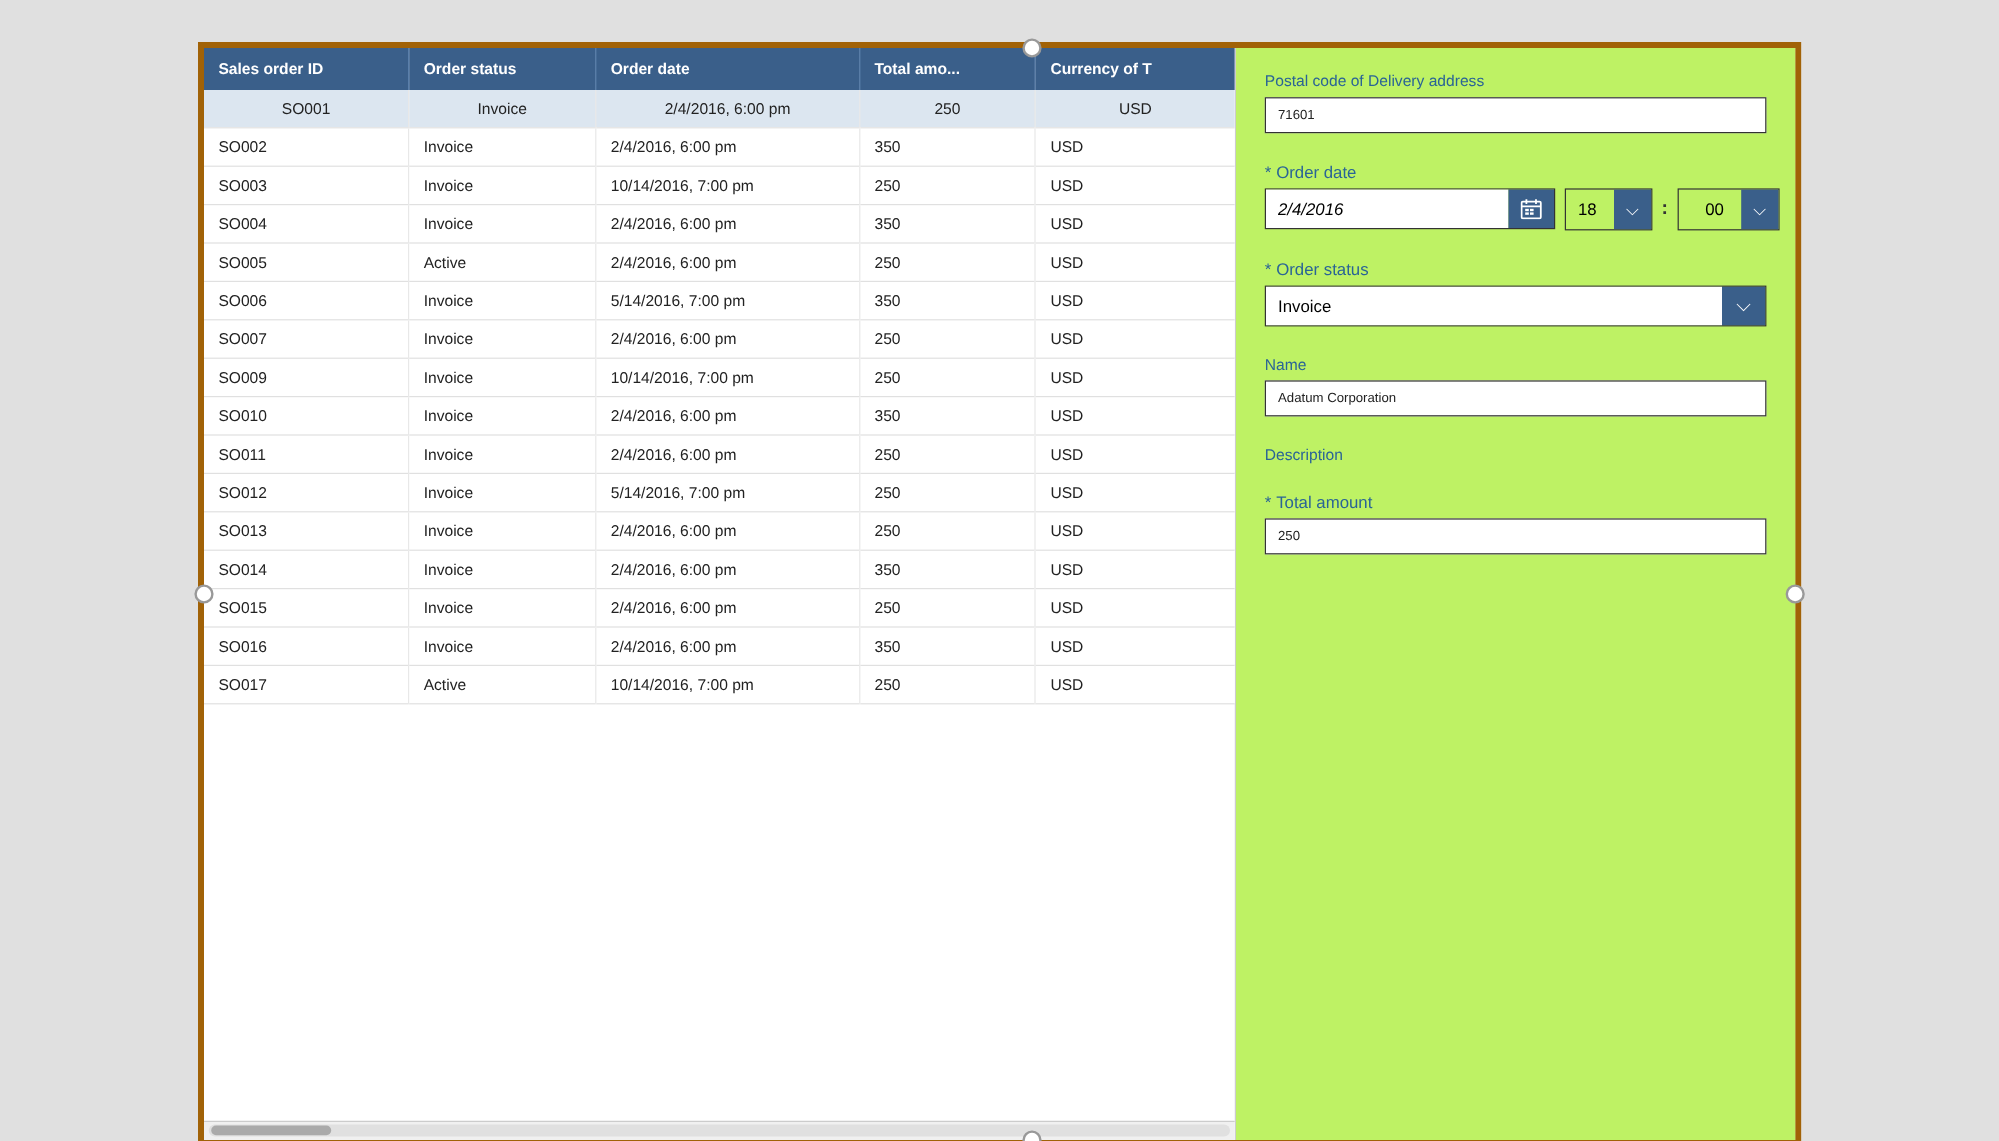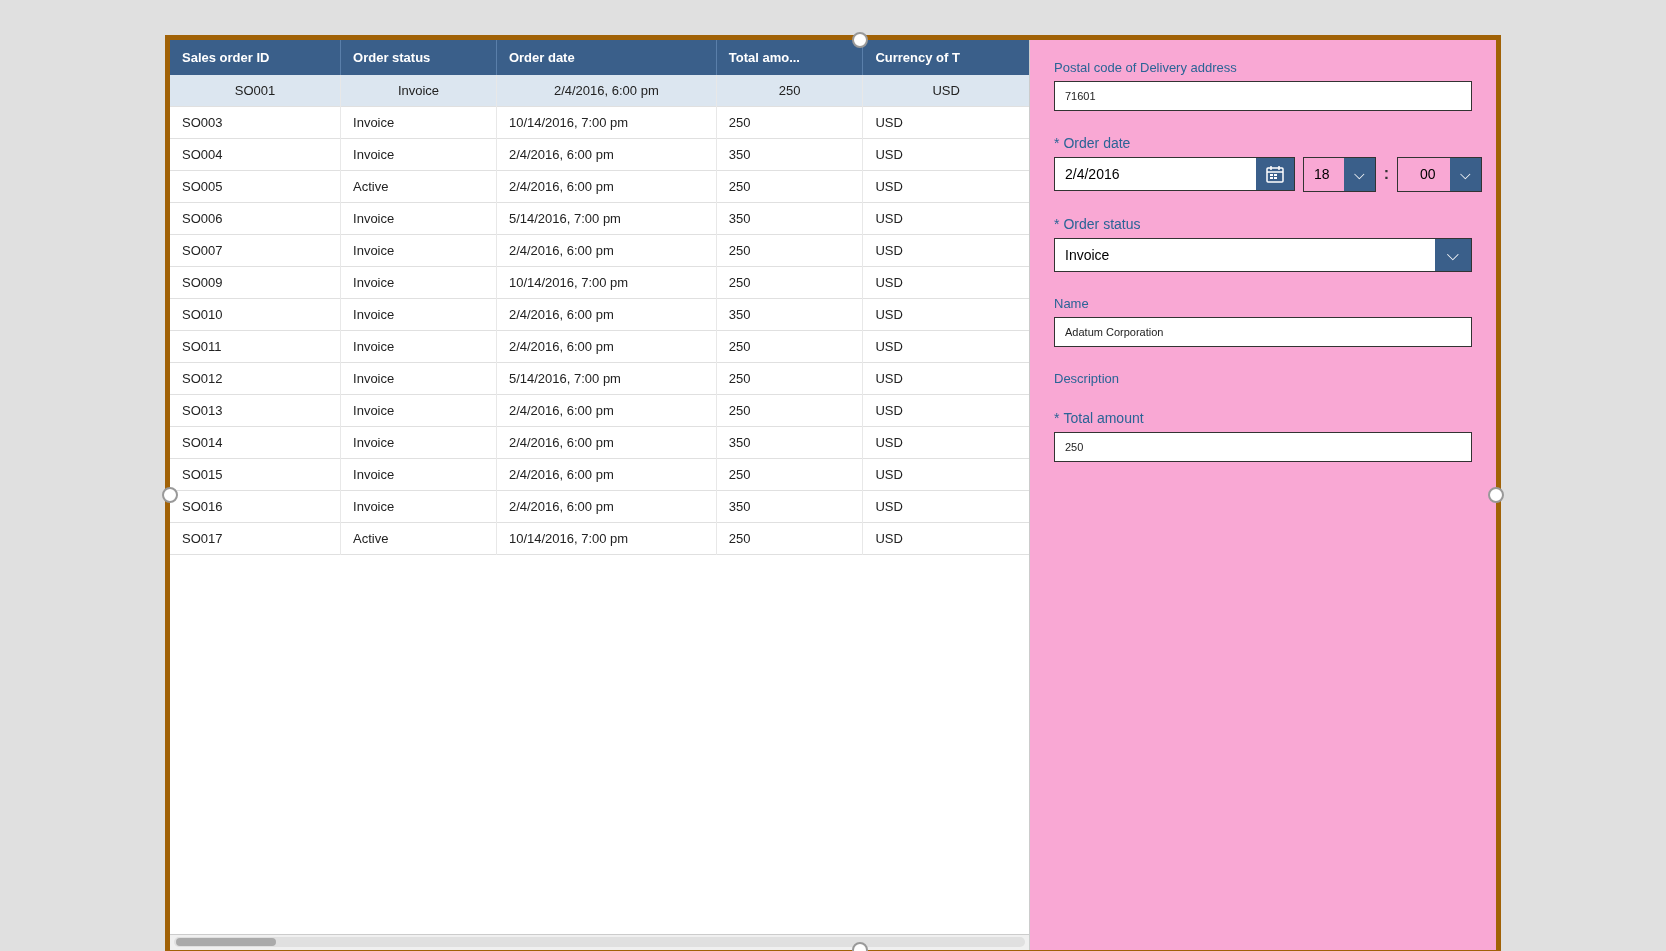--- a/index.html
+++ b/index.html
@@ -137,21 +137,21 @@
       background: #aaa;
       border-radius: 4px;
     }
 
     
     .form-panel {
       flex: 1;
       padding: 20px 24px;
       overflow-y: auto;
       position: relative;
-      background: #f9a8d4;
+      background: #bef264;
     }
 
     .form-panel::-webkit-scrollbar {
       width: 14px;
     }
     .form-panel::-webkit-scrollbar-track {
       background: #f0f0f0;
     }
     .form-panel::-webkit-scrollbar-thumb {
       background: #aaa;
@@ -195,20 +195,21 @@
       display: flex;
       border: 1px solid #333;
     }
 
     .date-input-wrapper input {
       flex: 1;
       border: none;
       padding: 8px 10px;
       font-size: 14px;
       outline: none;
+      font-style: italic;
     }
 
     .calendar-btn {
       background: #3a5f8a;
       border: none;
       padding: 0 10px;
       cursor: pointer;
       color: #fff;
       font-size: 16px;
       display: flex;
@@ -346,20 +347,27 @@
             <th>Total amo...</th>
             <th>Currency of T</th>
           </tr>
         </thead>
         <tbody id="table-body">
         <tr style="background: rgb(220, 230, 240);">
               <td>SO001</td>
               <td>Invoice</td>
               <td>2/4/2016, 6:00 pm</td>
               <td>250</td>
+              <td>USD</td>
+            </tr>
+            <tr>
+              <td>SO002</td>
+              <td>Invoice</td>
+              <td>2/4/2016, 6:00 pm</td>
+              <td>350</td>
               <td>USD</td>
             </tr>
             <tr>
               <td>SO003</td>
               <td>Invoice</td>
               <td>10/14/2016, 7:00 pm</td>
               <td>250</td>
               <td>USD</td>
             </tr>
             <tr>

